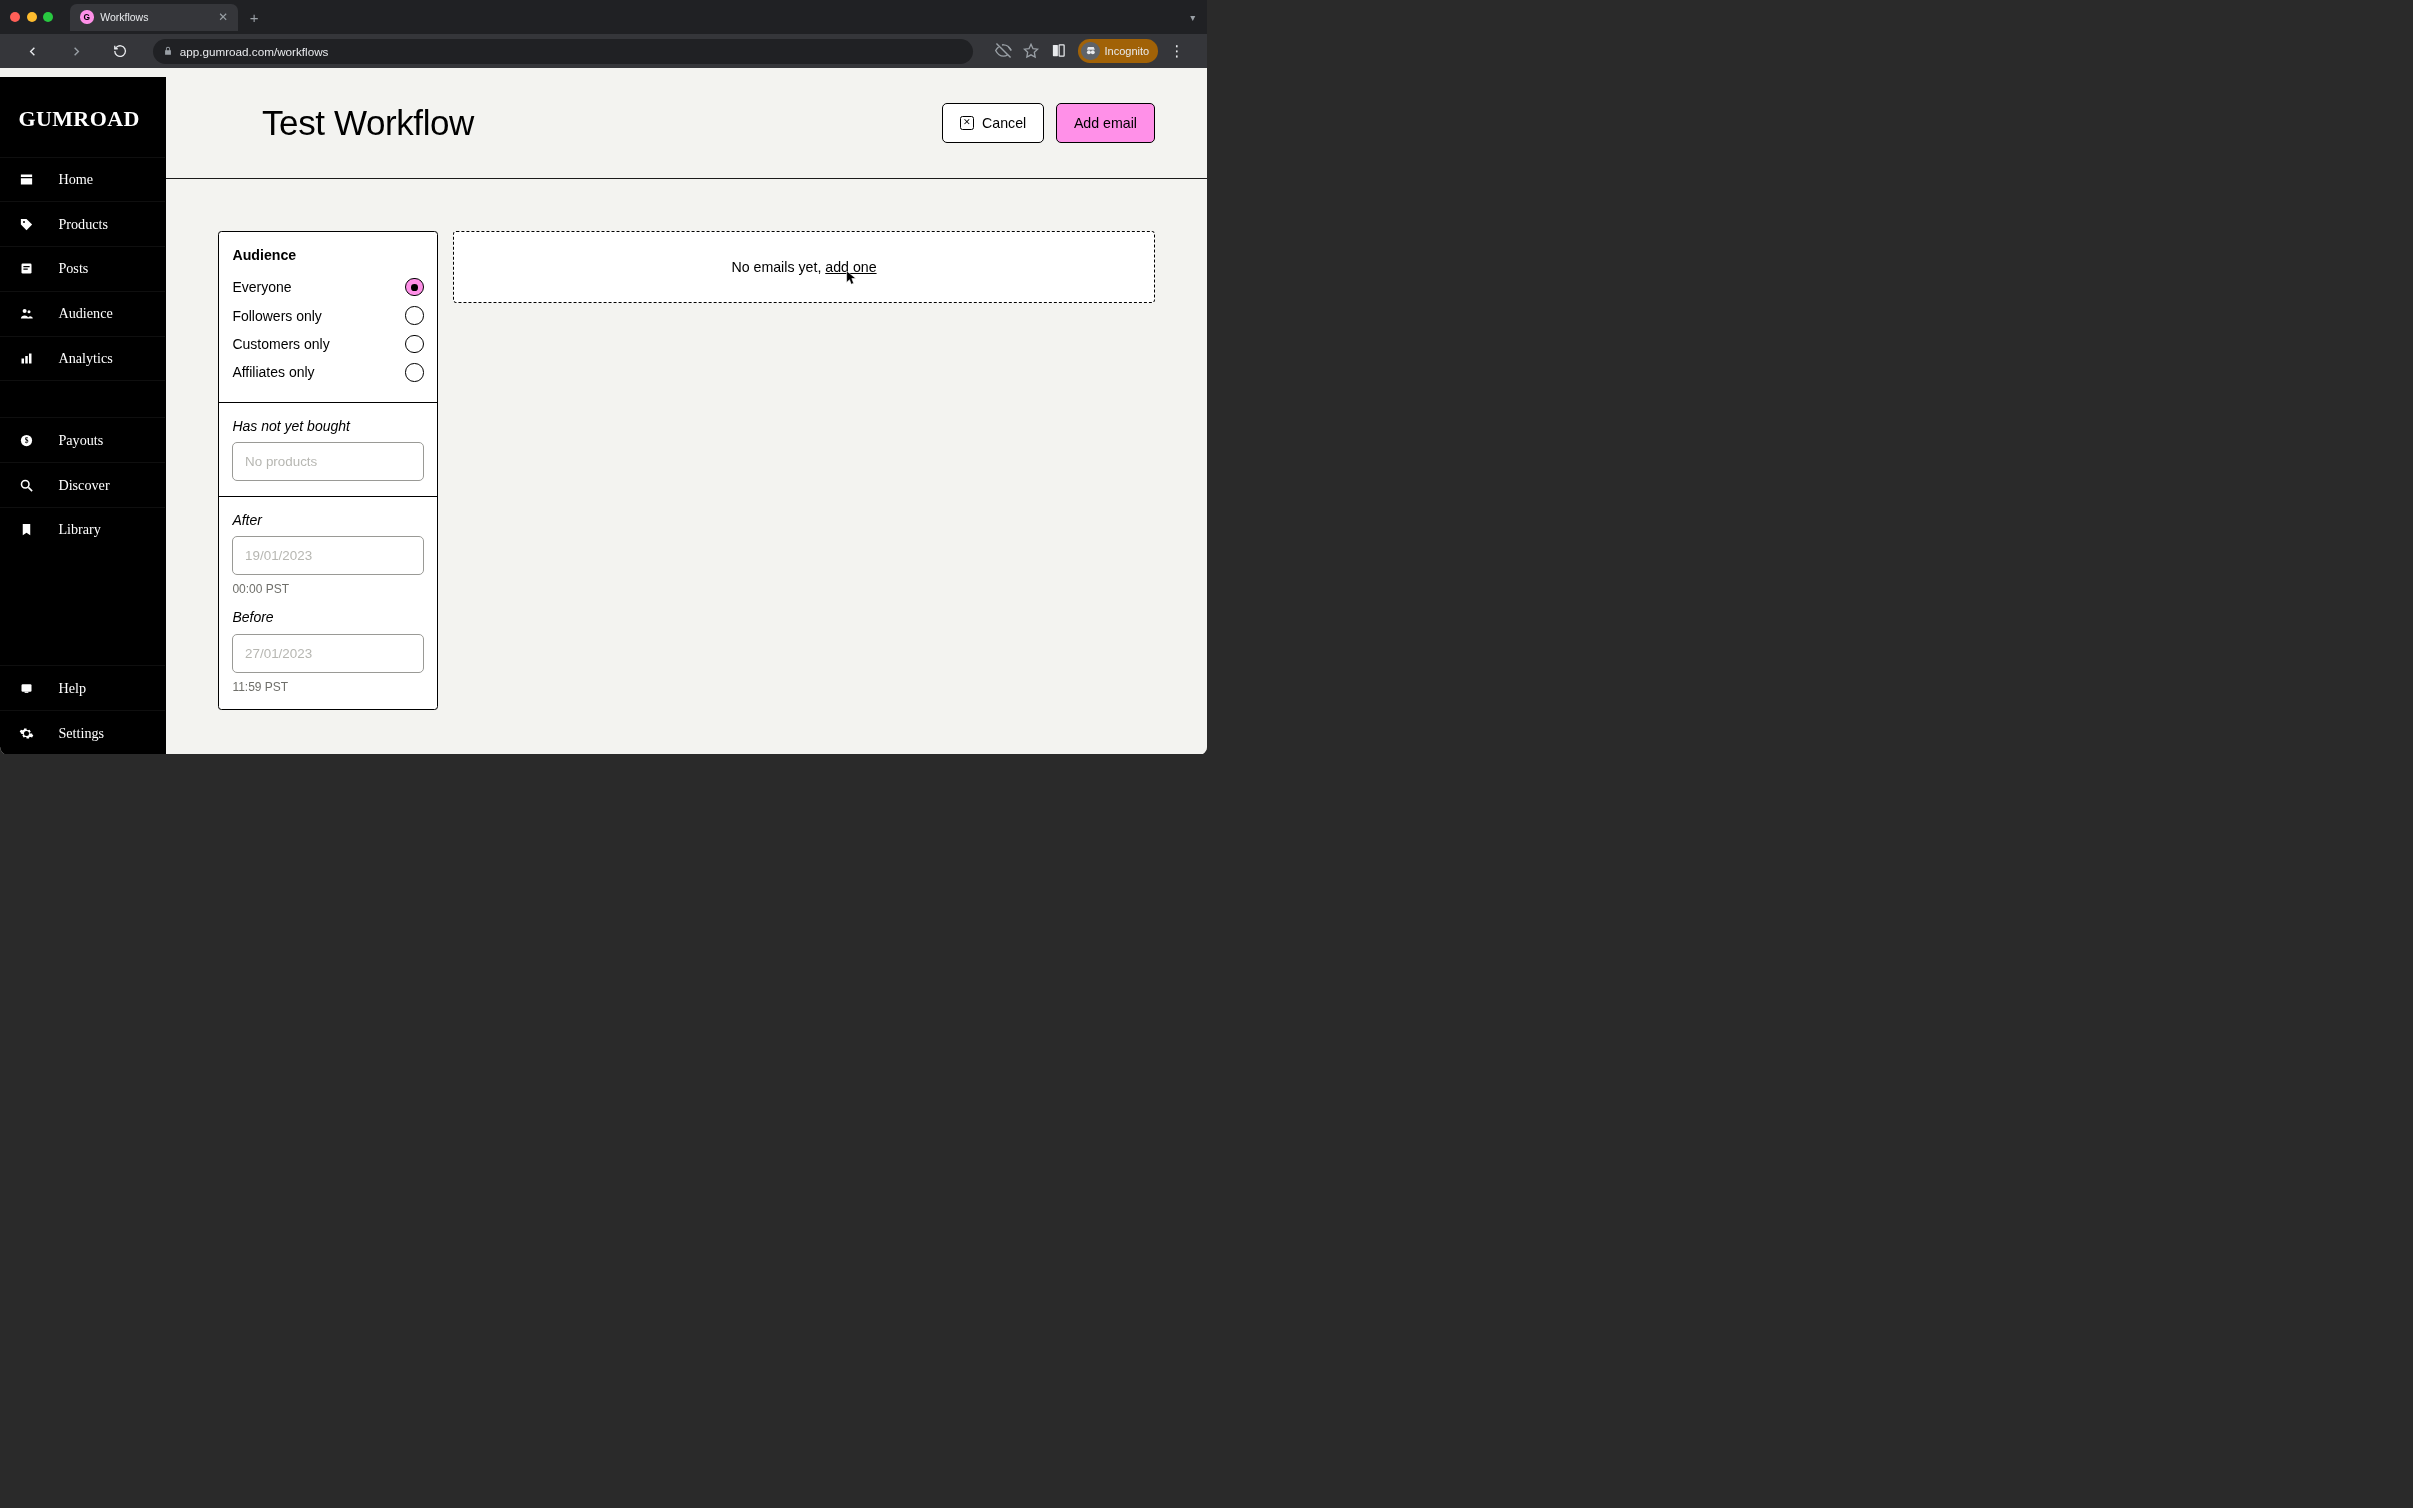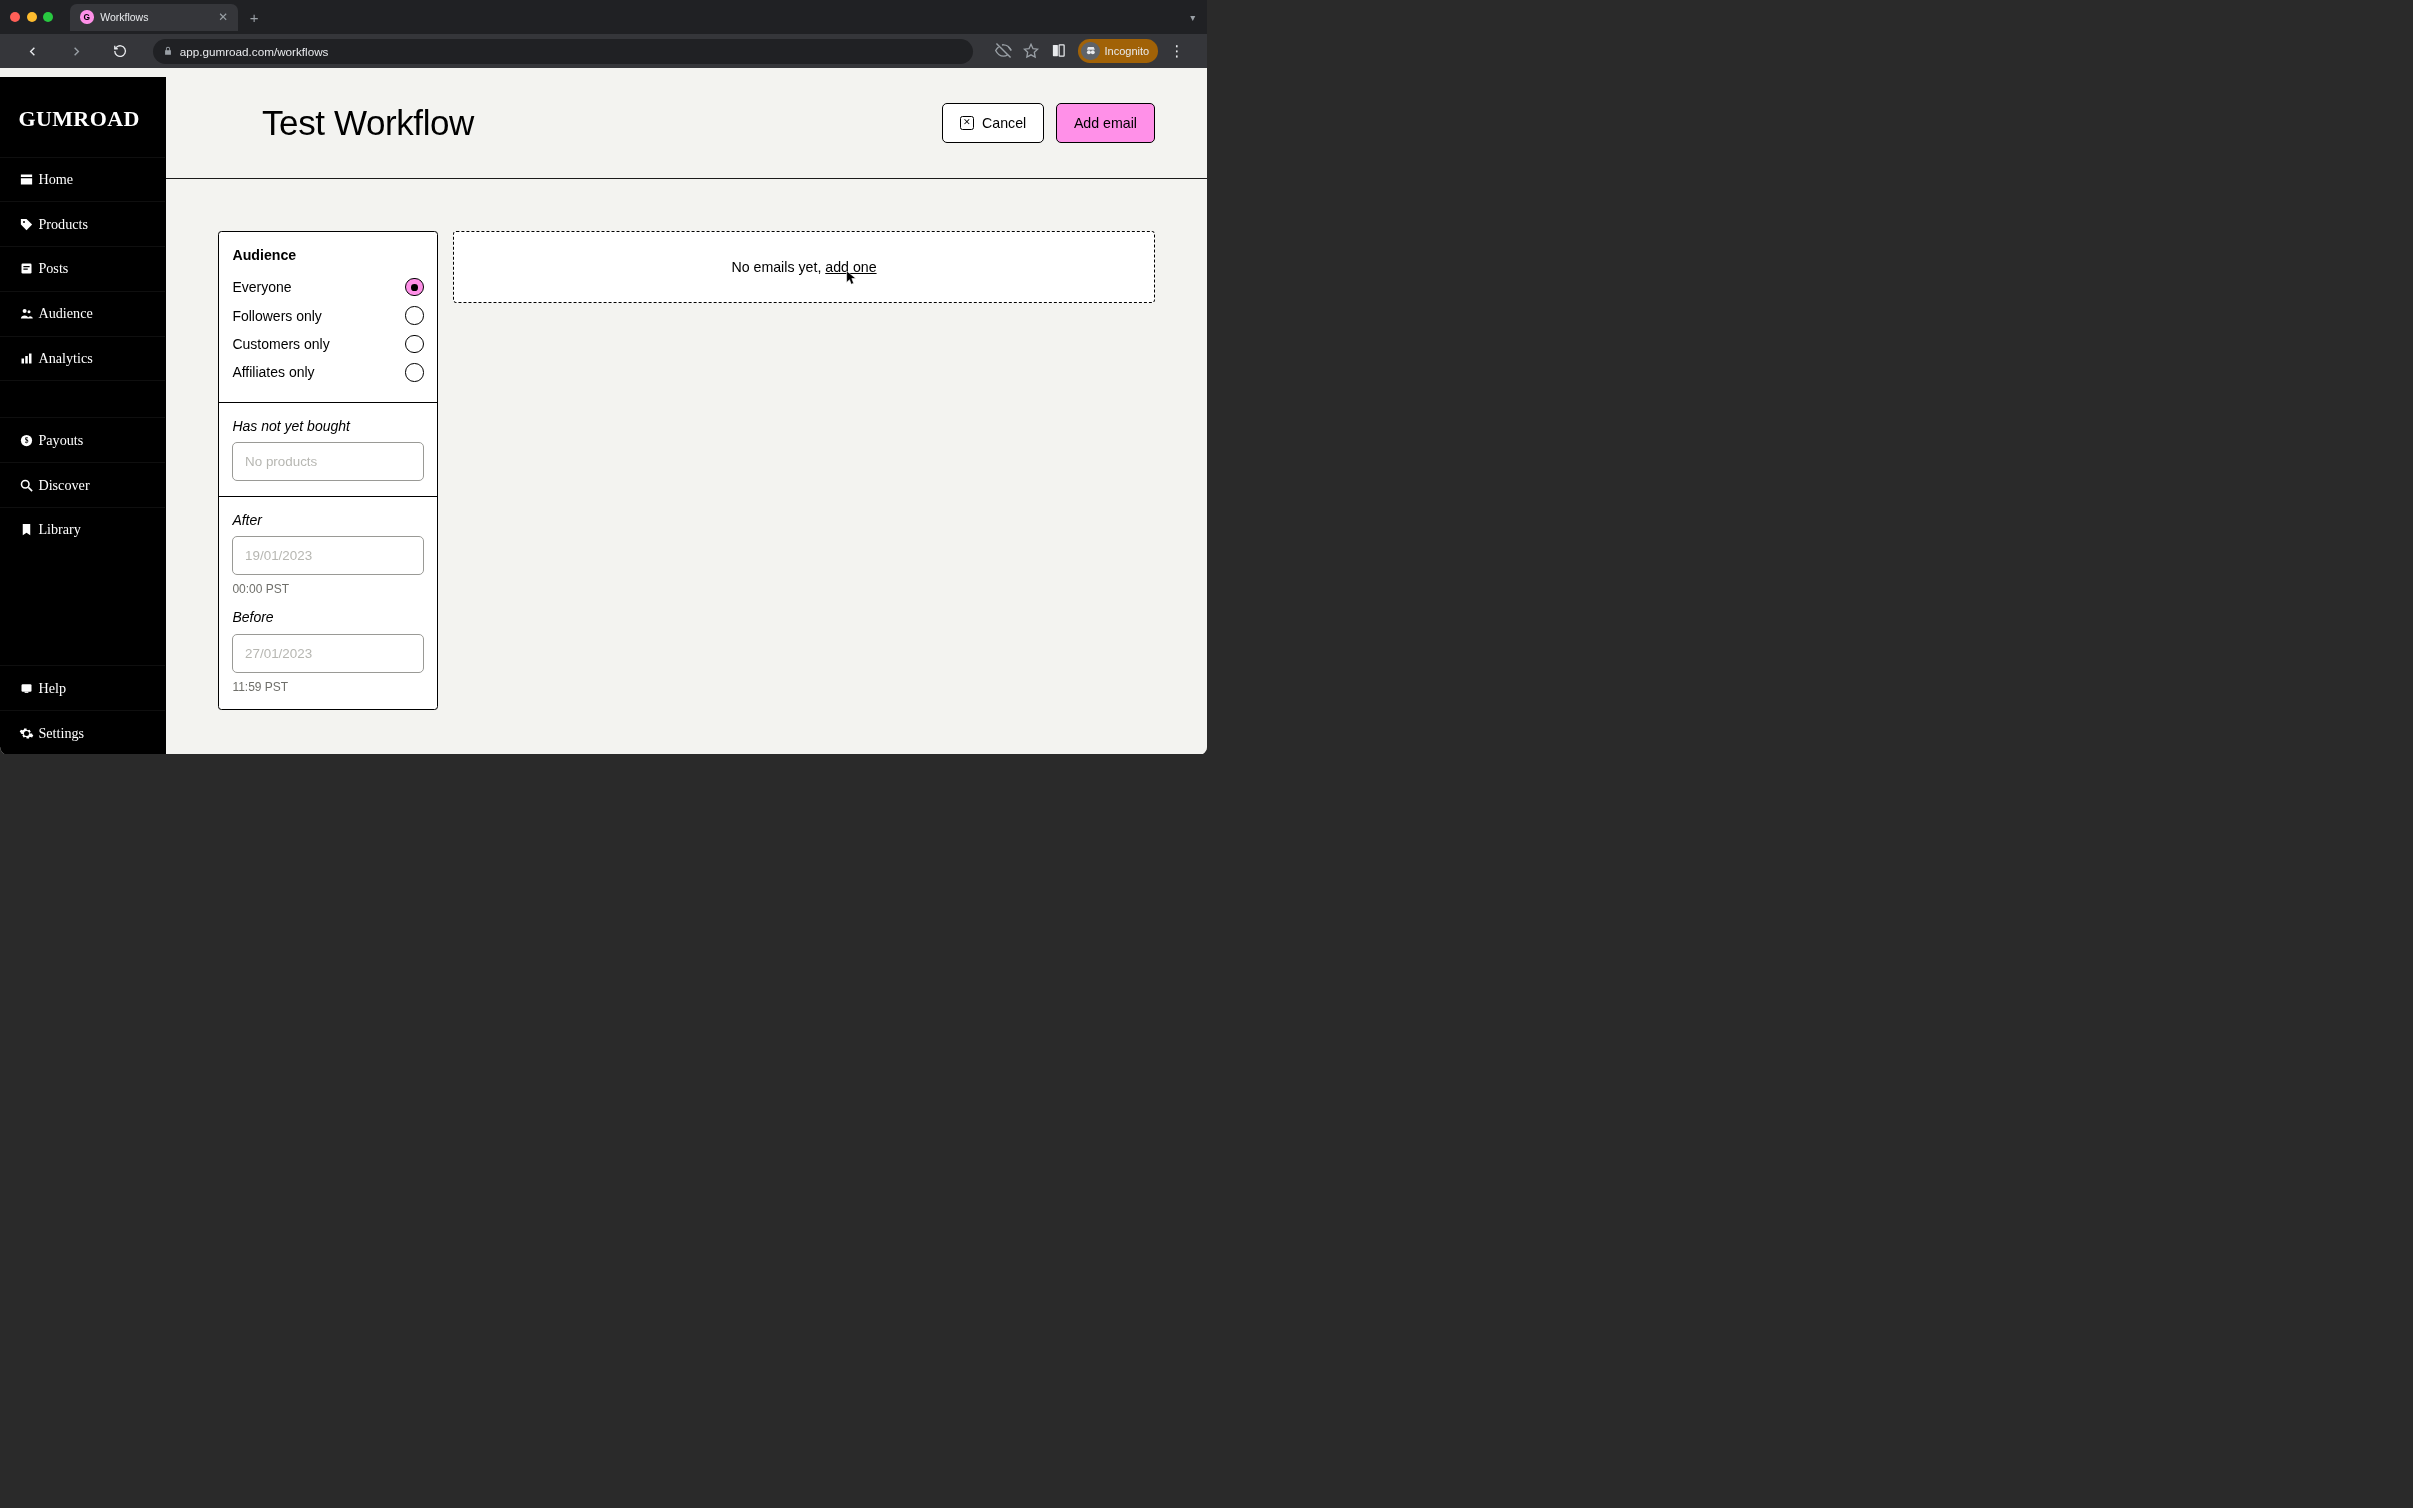--- a/index.html
+++ b/index.html
@@ -29,21 +29,21 @@
   .kebab{font-size:15px; letter-spacing:1.7px; color:#e8eaed;}
 
   
   .viewport { position:relative; width:1207px; height:687px; background:#f3f3f0; border-radius:0 0 8.4px 8.4px; overflow:hidden; }
 
   
   .sidebar { position:absolute; left:0; top:9px; bottom:0; width:166px; background:#000; color:#fff; display:flex; flex-direction:column; border-right:0.8px solid #000;font-family:Liberation Serif, serif; }
   .logo { padding:28.5px 18.4px 25px 18.4px; }
   .logo span { font-weight:800; font-size:22px; letter-spacing:0.4px; }
   .nav { display:flex; flex-direction:column; }
-  .nav a { display:flex; align-items:center; gap:3px; padding:13.4px 18.4px; color:#fff; text-decoration:none; font-size:14.2px; border-top:0.8px solid rgba(255,255,255,0.06); }
+  .nav a { display:flex; align-items:center; gap:23px; padding:13.4px 18.4px; color:#fff; text-decoration:none; font-size:14.2px; border-top:0.8px solid rgba(255,255,255,0.06); }
   .nav a .ic{ width:17px; display:flex; justify-content:center; font-size:13.4px; }
   .nav .group-gap{ height:37px; border-top:0.8px solid rgba(255,255,255,0.06);}
   .sidebar .bottom{ margin-top:auto; }
 
   
   .page-header { position:absolute; left:166px; right:0; top:0; height:111px; border-bottom:0.8px solid #1a1a1a; display:flex; align-items:center; padding:0 52px; background:#f3f3f0; }
   .page-title { font-size:35px; font-weight:500; letter-spacing:-0.4px;margin-left:44px; }
   .header-actions { margin-left:auto; display:flex; gap:11.7px; }
   .btn { height:40px; border-radius:5px; border:1.3px solid #000; background:#fff; padding:0 17px; font-size:14.2px; display:flex; align-items:center; gap:8.4px; cursor:pointer; }
   .btn.primary { background:#ff90e8; }

